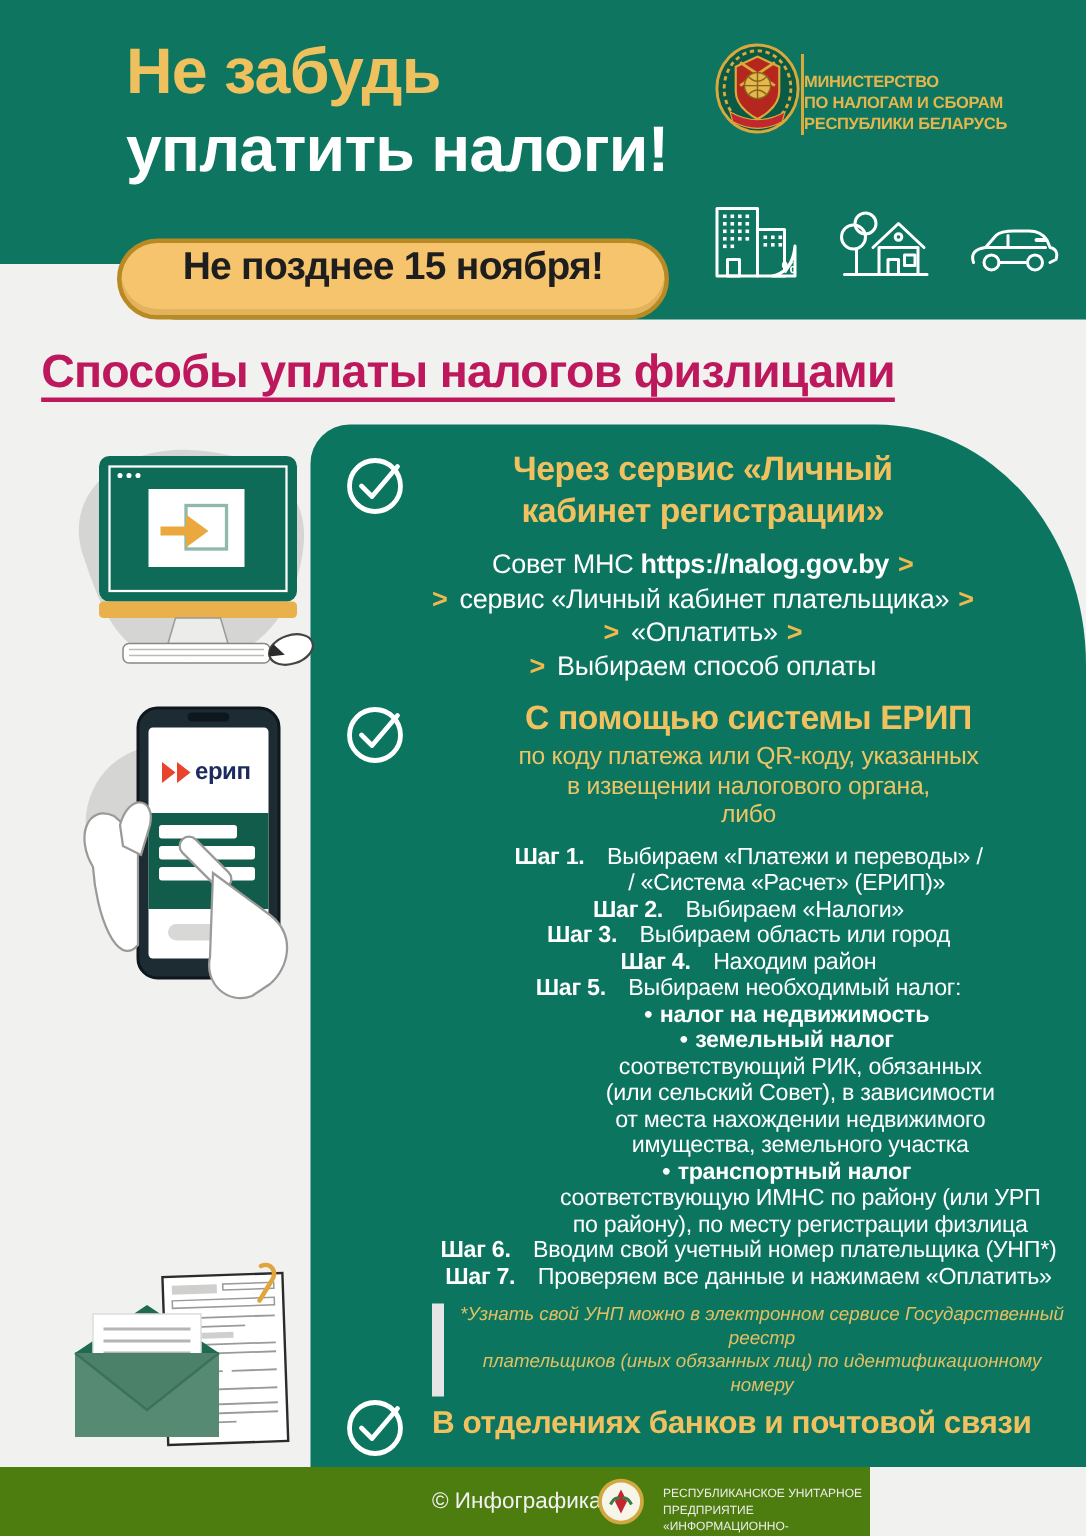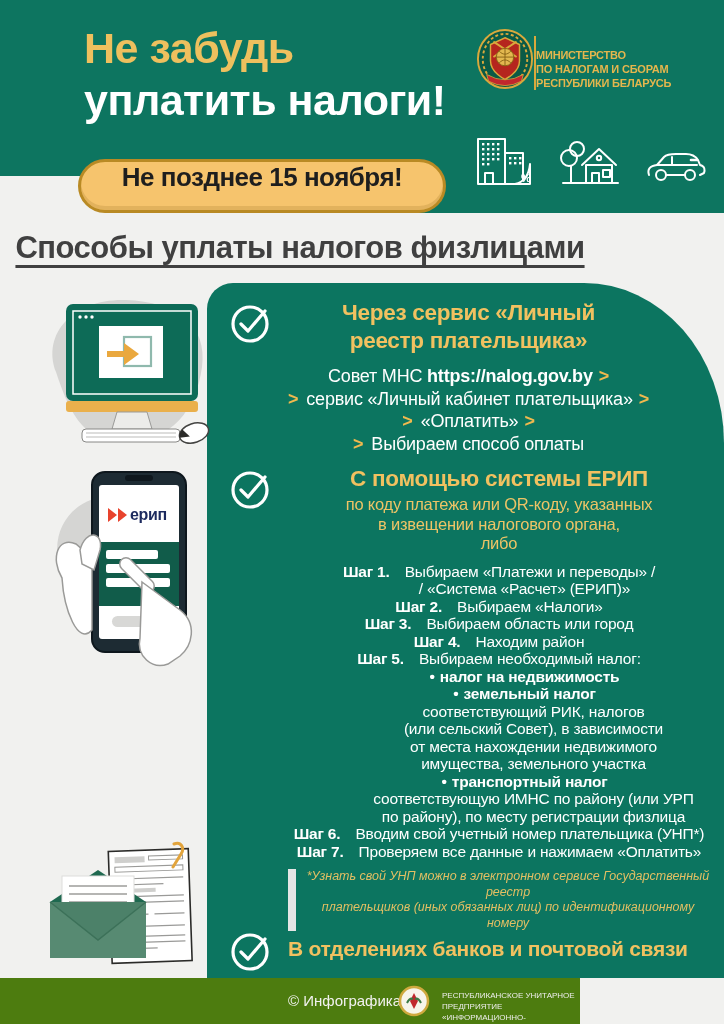--- a/index.html
+++ b/index.html
@@ -22,22 +22,22 @@
 
   .prop-icons { position:absolute; left:470px; top:136px; display:flex; gap:20px; align-items:flex-end; }
 
   .deadline-badge { position:absolute; left:78px; top:159px; width:368px; height:54px;
                     background:#f6c46d; border:3px solid #b98a24; border-radius:29px;
                     display:flex; align-items:flex-start; justify-content:center;
                     font-size:26px; font-weight:bold; color:#1e1e1e; letter-spacing:-0.5px;
                     box-shadow: inset 0 -4px 0 rgba(140,100,20,0.18); }
 
   
-  .page-title { position:absolute; left:0; top:230px; width:600px; text-align:center;
-                font-size:31px; font-weight:bold; color:#404040; letter-spacing:-0.5px; }
+  .page-title { position:absolute; left:12px; top:230px; width:600px; text-align:center;
+                font-size:31px; font-weight:bold; color:#be185d; letter-spacing:-0.5px; }
   .page-title span { text-decoration:underline; text-decoration-thickness:3px; text-underline-offset:7px; }
 
   
   .panel { position:absolute; left:207px; top:283px; width:517px; height:695px;
            background:#0c7560; border-radius:26px 140px 0 0 / 26px 160px 0 0; }
   .sec { position:absolute; left:22px; right:14px; display:flex; gap:15px; align-items:flex-start;text-align:center; }
   .sec-1 { top:16px; } .sec-2 { top:182px; } .sec-3 { top:644px; }
   .check { flex:0 0 auto; margin-top:1px; }
   .m-head { font-size:22.5px; font-weight:bold; color:#f1c160; line-height:28px; letter-spacing:-0.3px; }
   .sec-3 .m-head { font-size:21px; margin-top:8px; }
@@ -170,21 +170,21 @@
   <div class="panel">
 
     <div class="sec sec-1">
       <svg class="check" width="44" height="44" viewBox="0 0 44 44">
         <circle cx="21" cy="24" r="17" stroke="#ffffff" stroke-width="3.2" fill="none"></circle>
         <path d="M12 24 L19 31 L36 11" stroke="#ffffff" stroke-width="3.2" fill="none" stroke-linecap="round" stroke-linejoin="round"></path>
       </svg>
       <div class="sec-body">
         <div class="m-head">
           <div>Через сервис «Личный</div>
-          <div>реестр плательщика»</div>
+          <div>кабинет регистрации»</div>
         </div>
         <div class="m1-body">
           <div><span>Совет МНС </span><b>https://nalog.gov.by</b><span class="chev trail">&gt;</span></div>
           <div><span class="chev lead">&gt;</span><span>сервис «Личный кабинет плательщика»</span><span class="chev trail">&gt;</span></div>
           <div><span class="chev lead">&gt;</span><span>«Оплатить»</span><span class="chev trail">&gt;</span></div>
           <div><span class="chev lead">&gt;</span><span>Выбираем способ оплаты</span></div>
         </div>
       </div>
     </div>
 
@@ -202,21 +202,21 @@
         </div>
         <div class="steps">
           <div class="step"><b>Шаг 1.</b><span>Выбираем «Платежи и переводы» /</span></div>
           <div class="cont">/ «Система «Расчет» (ЕРИП)»</div>
           <div class="step"><b>Шаг 2.</b><span>Выбираем «Налоги»</span></div>
           <div class="step"><b>Шаг 3.</b><span>Выбираем область или город</span></div>
           <div class="step"><b>Шаг 4.</b><span>Находим район</span></div>
           <div class="step"><b>Шаг 5.</b><span>Выбираем необходимый налог:</span></div>
           <div class="bullet"><span class="dot">•</span><span>налог на недвижимость</span></div>
           <div class="bullet"><span class="dot">•</span><span>земельный налог</span></div>
-          <div class="detail">соответствующий РИК, налогов</div>
+          <div class="detail">соответствующий РИК, обязанных</div>
           <div class="detail">(или сельский Совет), в зависимости</div>
           <div class="detail">от места нахождении недвижимого</div>
           <div class="detail">имущества, земельного участка</div>
           <div class="bullet"><span class="dot">•</span><span>транспортный налог</span></div>
           <div class="detail">соответствующую ИМНС по району (или УРП</div>
           <div class="detail">по району), по месту регистрации физлица</div>
           <div class="step"><b>Шаг 6.</b><span>Вводим свой учетный номер плательщика (УНП*)</span></div>
           <div class="step"><b>Шаг 7.</b><span>Проверяем все данные и нажимаем «Оплатить»</span></div>
         </div>
         <div class="footnote">

